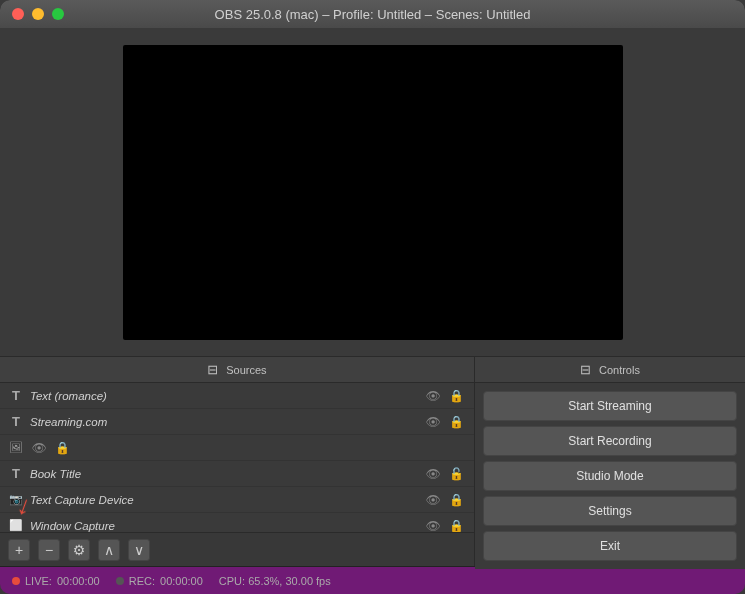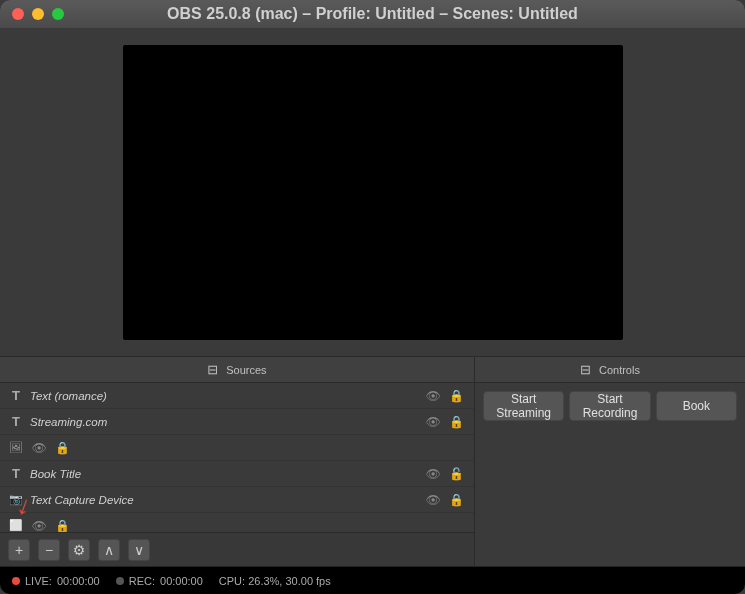--- a/index.html
+++ b/index.html
@@ -35,23 +35,23 @@
       width: 12px;
       height: 12px;
       border-radius: 50%;
       border: none;
       cursor: pointer;
     }
     .tb-close { background: #ff5f57; }
     .tb-minimize { background: #febc2e; }
     .tb-maximize { background: #28c840; }
     .title-bar-title {
-      font-size: 16px;
+      font-size: 13px;
       color: #d0d0d0;
-      font-weight: 700;
+      font-weight: 400;
     }
 
     
     .main-content {
       width: 100%;
       height: calc(594px - 28px - 28px); 
       display: flex;
       flex-direction: column;
     }
 
@@ -167,21 +167,21 @@
     
     .controls-panel {
       width: 270px;
       display: flex;
       flex-direction: column;
       flex-shrink: 0;
     }
     .controls-buttons {
       flex: 1;
       display: flex;
-      flex-direction: row;
+      flex-direction: column;
       gap: 5px;
       padding: 8px 8px;
       background: #3a3a3a;
     }
     .ctrl-btn {
       width: 100%;
       height: 30px;
       background: #555;
       border: 1px solid #444;
       border-radius: 4px;
@@ -189,21 +189,21 @@
       font-size: 12px;
       cursor: pointer;
       display: flex;
       align-items: center;
       justify-content: center;
     }
 
     
     .status-bar {
       height: 28px;
-      background: #000000;
+      background: #701a75;
       border-top: 1px solid #222;
       display: flex;
       align-items: center;
       padding: 0 12px;
       gap: 16px;
       font-size: 11px;
       color: #aaa;
     }
     .status-item {
       display: flex;
@@ -288,20 +288,21 @@
           <div class="source-item">
             <span class="source-icon" style="font-size: 11px;">📷</span>
             <span class="source-name">Text Capture Device</span>
             <div class="source-actions">
               <span class="source-action-btn" style="font-size: 12px;">👁</span>
               <span class="source-action-btn" style="font-size: 12px;">🔒</span>
             </div>
           </div>
           <div class="source-item">
             <span class="source-icon" style="font-size: 11px;">⬜</span>
+            <span class="source-name">Window Capture</span>
             <div class="source-actions">
               <span class="source-action-btn" style="font-size: 12px;">👁</span>
               <span class="source-action-btn" style="font-size: 12px;">🔒</span>
             </div>
           </div>
         </div>
       <div class="sources-toolbar">
         <button class="toolbar-btn">+</button>
         <button class="toolbar-btn">−</button>
         <button class="toolbar-btn">⚙</button>
@@ -311,36 +312,38 @@
     </div>
 
     <div class="controls-panel">
       <div class="panel-header">
         <span style="font-size:13px;">⊟</span>
         <span>Controls</span>
       </div>
       <div class="controls-buttons" id="controls-buttons">
           <button class="ctrl-btn">Start Streaming</button>
           <button class="ctrl-btn">Start Recording</button>
-          <button class="ctrl-btn">Book</button>
+          <button class="ctrl-btn">Studio Mode</button>
+          <button class="ctrl-btn">Settings</button>
+          <button class="ctrl-btn">Exit</button>
         </div>
     </div>
 
   </div>
 </div>
 
 <div class="status-bar">
   <div class="status-item">
     <div class="status-dot live"></div>
     <span>LIVE:</span>
     <span>00:00:00</span>
   </div>
   <div class="status-item">
     <div class="status-dot"></div>
     <span>REC:</span>
     <span>00:00:00</span>
   </div>
   <div class="status-item">
-    <span>CPU: 26.3%, 30.00 fps</span>
+    <span>CPU: 65.3%, 30.00 fps</span>
   </div>
 </div>
 
 <div class="annotation-arrow" style="position:fixed; top:490px; left:18px; font-size:26px; color:#e74c3c; pointer-events:none; transform:rotate(20deg);">↓</div>
 
 </body></html>

